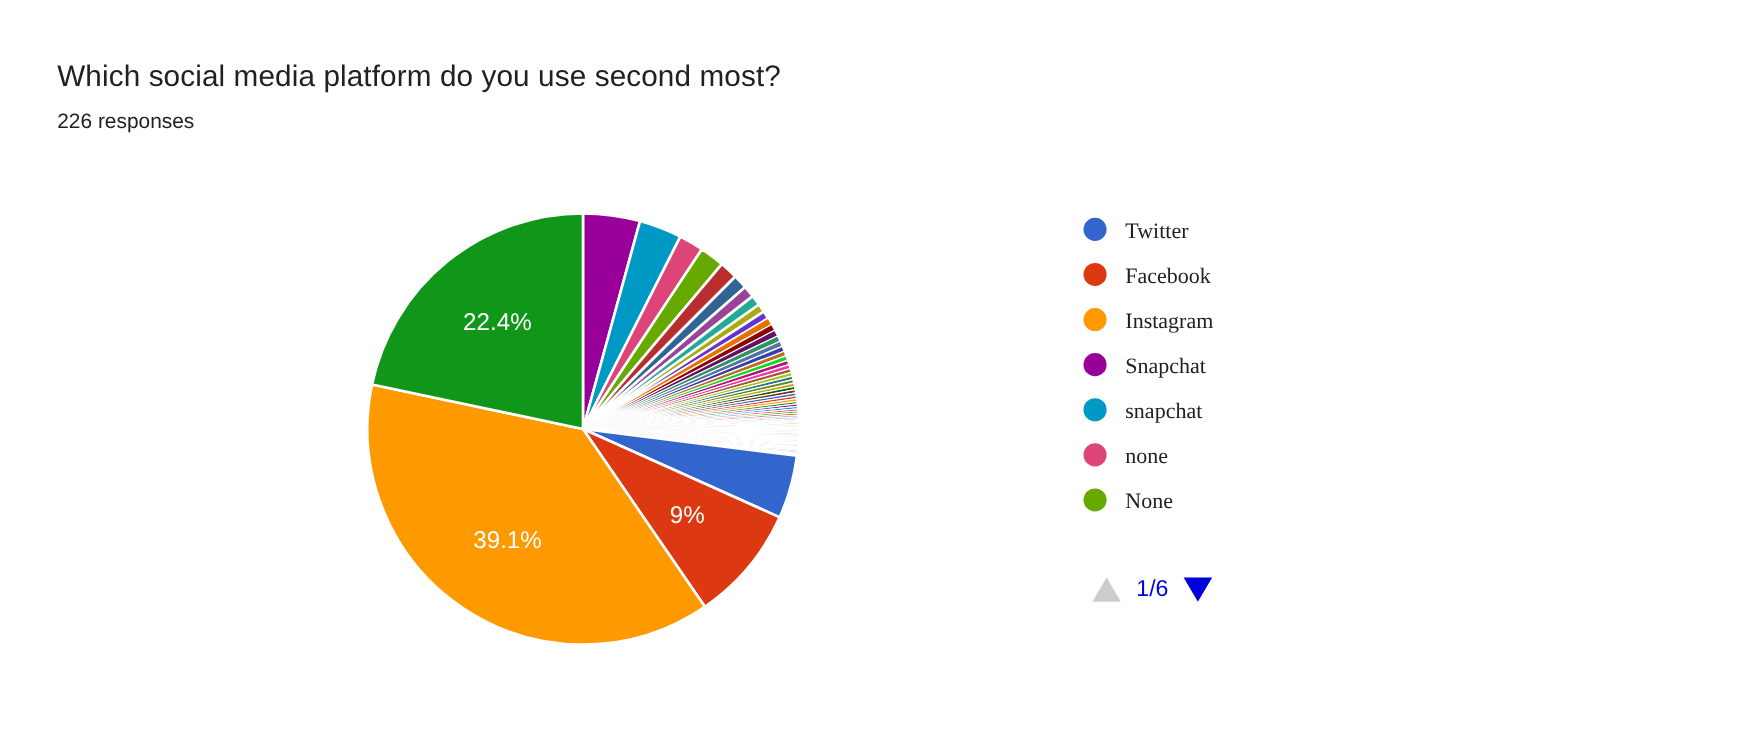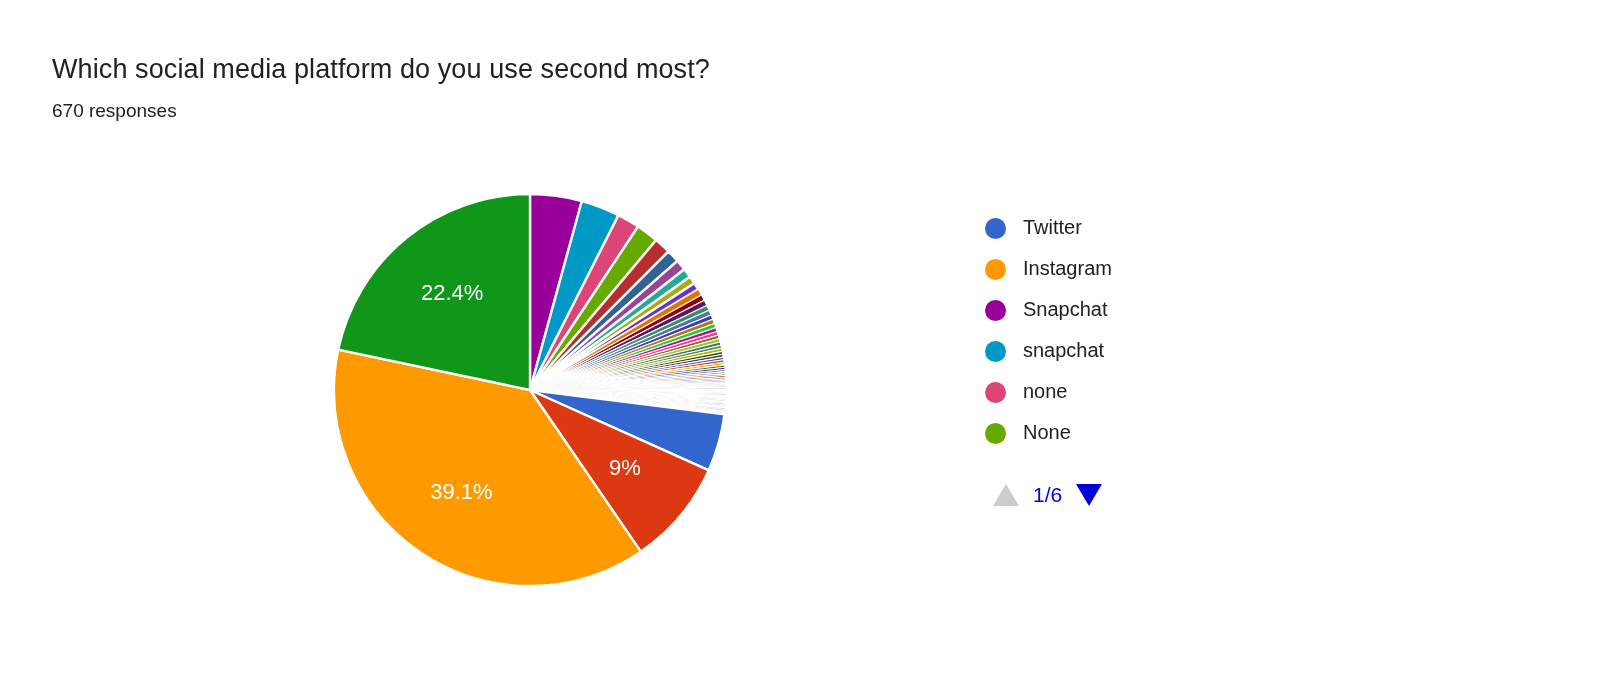--- a/index.html
+++ b/index.html
@@ -79,22 +79,23 @@
 
   
   .legend {
     position: absolute;
     left: 985px;
     top: 48px;
     width: 330px;
   }
   .legend-item {
     display: flex;
-    align-items: flex-end;
+    align-items: flex-start;
     height: 41px;
+    font-family: Liberation Serif, serif;
   }
   .legend-swatch {
     width: 21px;
     height: 21px;
     border-radius: 50%;
     flex: 0 0 21px;
     margin-right: 17px;
   }
   .legend-label {
     font-size: 20px;
@@ -131,21 +132,21 @@
     line-height: 22px;
   }
 </style>
 </head>
 <body>
 
 <div class="page">
 
   <div class="header">
     <h1 class="chart-title">Which social media platform do you use second most?</h1>
-    <div class="chart-subtitle">670 responses</div>
+    <div class="chart-subtitle">226 responses</div>
   </div>
 
   <div class="chart-area">
 
     <div class="pie-wrap">
       <svg class="pie-svg" viewBox="0 0 440 440">
         <g id="pie-slices">
             <path d="M 220 220 L 220.00 24.00 A 196 196 0 0 1 271.86 30.98 Z" fill="#990099" stroke="#ffffff" stroke-width="2.4" stroke-linejoin="round"></path>
             <path d="M 220 220 L 271.86 30.98 A 196 196 0 0 1 308.52 45.13 Z" fill="#0099c6" stroke="#ffffff" stroke-width="2.4" stroke-linejoin="round"></path>
             <path d="M 220 220 L 308.52 45.13 A 196 196 0 0 1 328.10 56.51 Z" fill="#dd4477" stroke="#ffffff" stroke-width="2.4" stroke-linejoin="round"></path>
@@ -225,20 +226,24 @@
       </svg>
     </div>
 
     <div class="legend">
       <div id="legend-items">
           <div class="legend-item">
             <span class="legend-swatch" style="background: rgb(51, 102, 204);"></span>
             <span class="legend-label">Twitter</span>
           </div>
           <div class="legend-item">
+            <span class="legend-swatch" style="background: rgb(220, 57, 18);"></span>
+            <span class="legend-label">Facebook</span>
+          </div>
+          <div class="legend-item">
             <span class="legend-swatch" style="background: rgb(255, 153, 0);"></span>
             <span class="legend-label">Instagram</span>
           </div>
           <div class="legend-item">
             <span class="legend-swatch" style="background: rgb(153, 0, 153);"></span>
             <span class="legend-label">Snapchat</span>
           </div>
           <div class="legend-item">
             <span class="legend-swatch" style="background: rgb(0, 153, 198);"></span>
             <span class="legend-label">snapchat</span>

